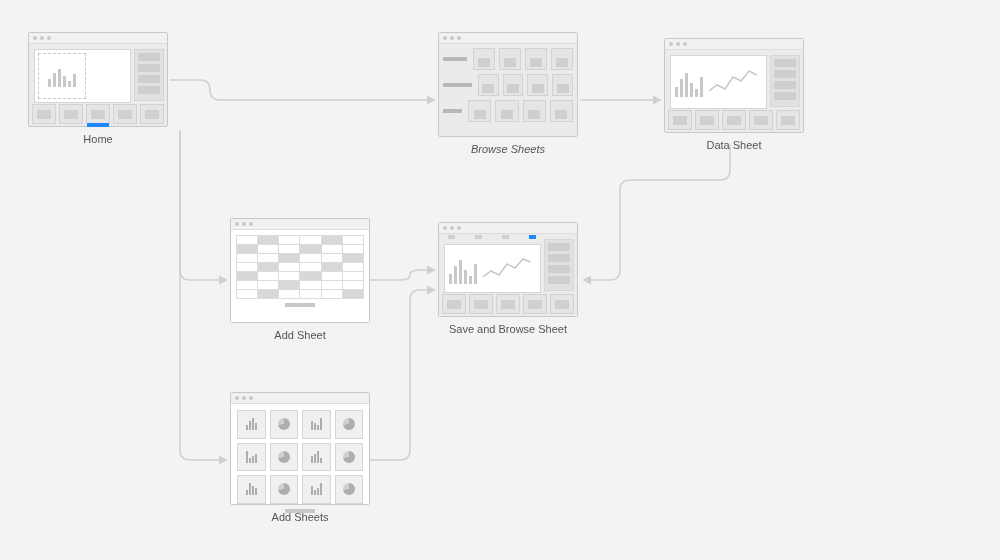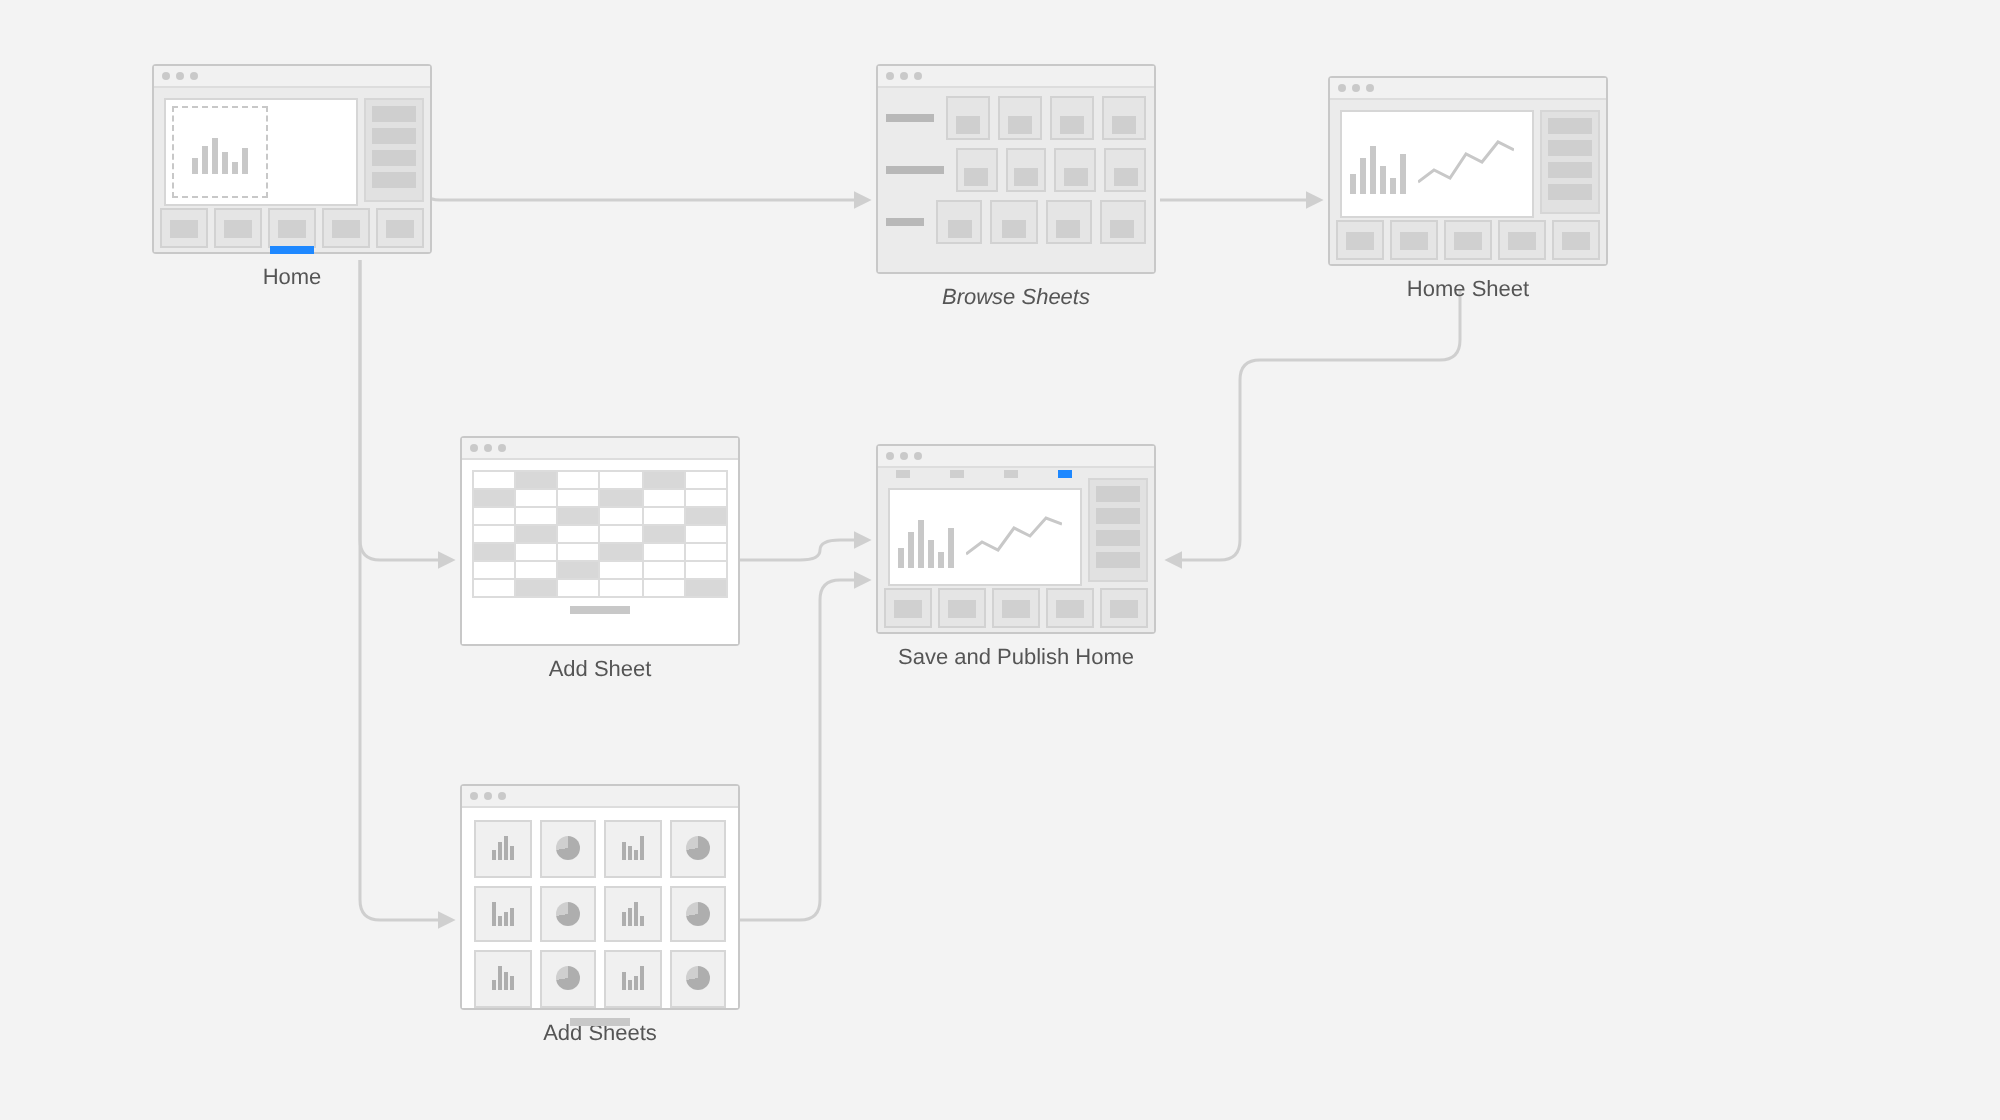--- a/index.html
+++ b/index.html
@@ -177,21 +177,21 @@
     <path d="M 180 130 L 180 450 Q 180 460 190 460 L 226 460"></path>
 
     <path d="M 370 280 L 400 280 Q 410 280 410 275 L 410 275 Q 410 270 420 270 L 434 270"></path>
 
     <path d="M 370 460 L 400 460 Q 410 460 410 450 L 410 300 Q 410 290 420 290 L 434 290"></path>
 
     <path d="M 730 145 L 730 170 Q 730 180 720 180 L 630 180 Q 620 180 620 190 L 620 270 Q 620 280 610 280 L 584 280"></path>
   </g>
 </svg>
 
-<div class="node home" style="left:28px; top:32px;margin-left:48px;">
+<div class="node home" style="left:28px; top:32px;">
   <div class="window">
     <div class="titlebar">
       <div class="dot"></div>
         <div class="dot"></div>
         <div class="dot"></div>
     </div>
     <div class="content">
       <div class="canvas">
         <div class="thumb-dashed">
           <div class="bars-mini">
@@ -332,21 +332,21 @@
           </div>
         <div class="card">
             <div class="inner"></div>
           </div>
         <div class="card">
             <div class="inner"></div>
           </div>
       </div>
     </div>
   </div>
-  <div class="label">Home Sheet</div>
+  <div class="label">Data Sheet</div>
 </div>
 
 <div class="node adddata" style="left:230px; top:218px;">
   <div class="window">
     <div class="titlebar">
       <div class="dot"></div>
         <div class="dot"></div>
         <div class="dot"></div>
     </div>
     <div class="content">
@@ -463,21 +463,21 @@
           </div>
         <div class="card">
             <div class="inner"></div>
           </div>
         <div class="card">
             <div class="inner"></div>
           </div>
       </div>
     </div>
   </div>
-  <div class="label">Save and Publish Home</div>
+  <div class="label">Save and Browse Sheet</div>
 </div>
 
 <div class="node addcharts" style="left:230px; top:392px;">
   <div class="window">
     <div class="titlebar">
       <div class="dot"></div>
         <div class="dot"></div>
         <div class="dot"></div>
     </div>
     <div class="content">

